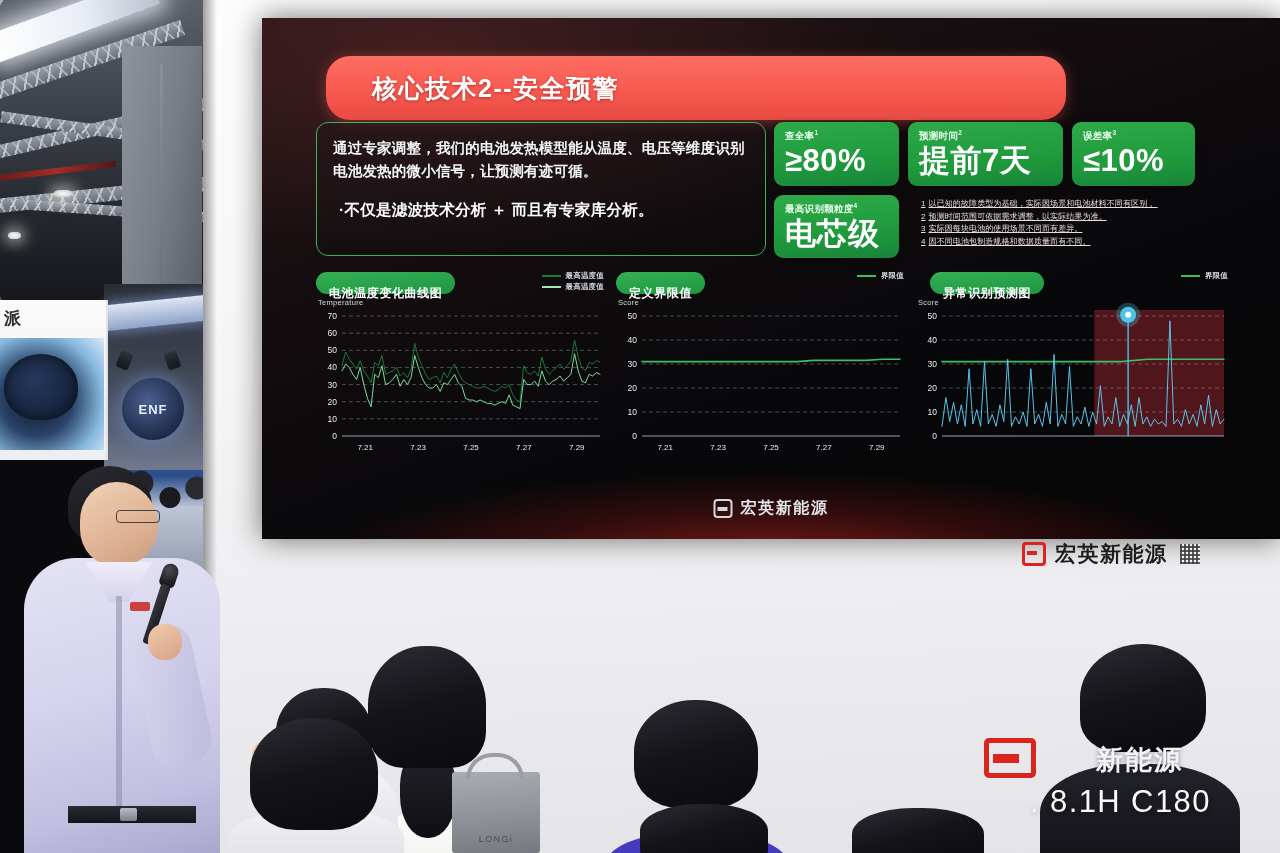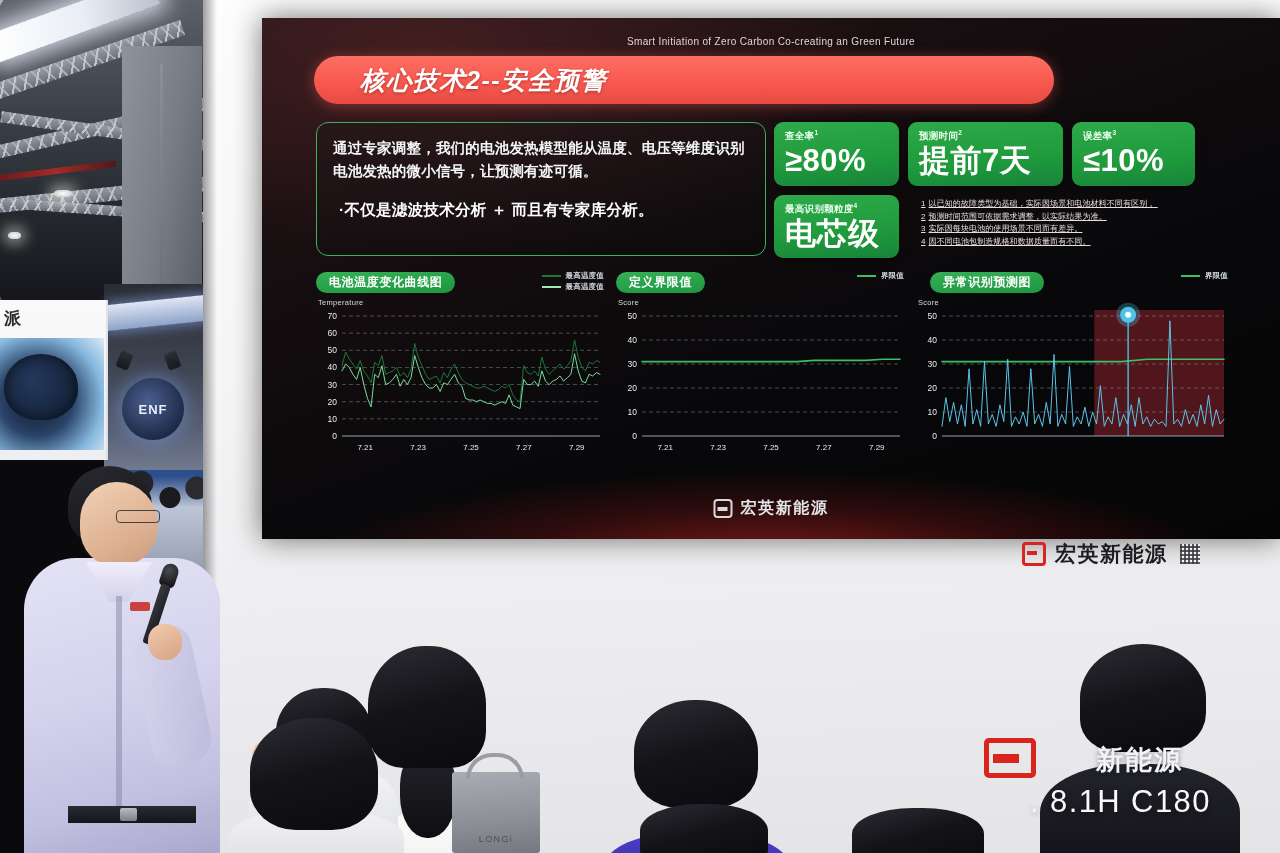--- a/index.html
+++ b/index.html
@@ -135,25 +135,24 @@
       linear-gradient(160deg,#241416 0%,#140d0f 34%,#08080a 62%,#050506 100%);
     overflow:hidden;
     box-shadow: 0 0 28px rgba(0,0,0,.55);
   }
   .slide-eng {
     position:absolute; top:18px; left:0; width:100%;
     text-align:center; color:#f0e4e6; font-size:10px; letter-spacing:.35px;
     opacity:.92;
   }
   .title-pill {
-    position:absolute; left:52px; top:38px; width:740px; height:48px;
+    position:absolute; left:64px; top:38px; width:740px; height:64px;
     background: linear-gradient(180deg,#fd6e63 0%,#f85a50 52%,#e84b43 100%);
     border-radius:24px;
     box-shadow: 0 2px 14px rgba(248,88,78,.42);
-    font-style: italic;
   }
   .title-pill span {
     position:absolute; left:46px; top:50%; transform: translateY(-50%);
     color:#ffffff; font-size:25px; font-weight:bold; letter-spacing:1.5px;
     text-shadow: 0 1px 3px rgba(120,18,14,.55);
   }
 
   
   .text-card {
     position:absolute; left:54px; top:104px; width:450px; height:134px;
@@ -204,21 +203,21 @@
     position:absolute; left:54px; top:254px; width:912px; height:212px;
   }
   .chart { position:absolute; top:0; height:212px; }
   .chart.ch1 { left:0px;   width:288px; }
   .chart.ch2 { left:300px; width:288px; }
   .chart.ch3 { left:600px; width:312px; }
 
   .ch-head { position:relative; height:22px; }
   .ch-tag {
     position:absolute; left:0; top:0; height:21px; line-height:21px;
-    padding:0 13px; border-radius:11px;
+    padding:11px 13px; border-radius:11px;
     background: linear-gradient(175deg,#35b055,#1d9640);
     color:#fff; font-size:12px; font-weight:bold; letter-spacing:.6px;
     white-space:nowrap;
   }
   .ch-tag.ch3tag { left:14px; }
   .ch-legend {
     position:absolute; right:0; top:-2px; text-align:left;
   }
   .lg-item { display:flex; align-items:center; gap:5px; height:11px; }
   .lg-swatch { width:19px; height:2px; display:inline-block; }
@@ -472,21 +471,20 @@
   <div class="booth-spot s2"></div>
   <div class="enf-logo">ENF</div>
   <div class="blue-floor"></div>
   <div class="booth-crowd"></div>
 
   <div class="wall-main"></div>
   <div class="wall-edge-shadow"></div>
 
   <div class="slide">
 
-    <div class="slide-eng">Smart Initiation of Zero Carbon Co-creating an Green Future</div>
 
     <div class="title-pill">
       <span>核心技术2--安全预警</span>
     </div>
 
     <div class="text-card">
       <div class="para">通过专家调整，我们的电池发热模型能从温度、电压等维度识别电池发热的微小信号，让预测有迹可循。</div>
       <div class="bullet">·不仅是滤波技术分析 ＋ 而且有专家库分析。</div>
     </div>
 

